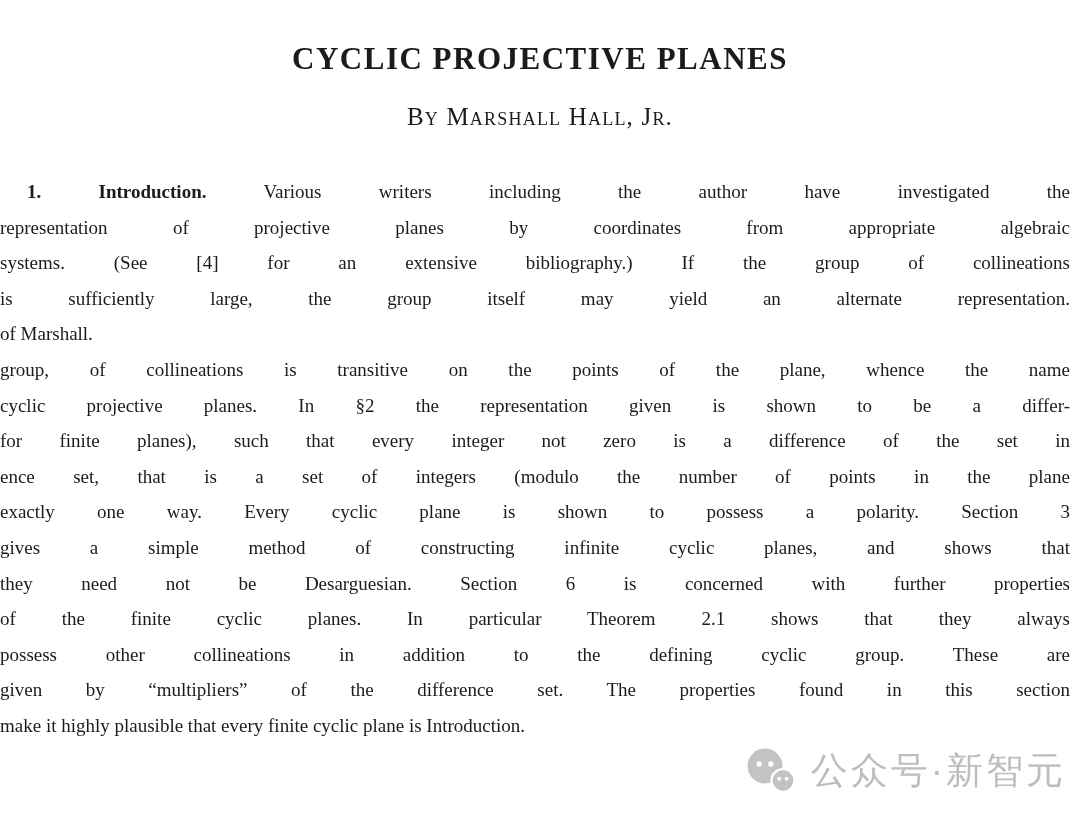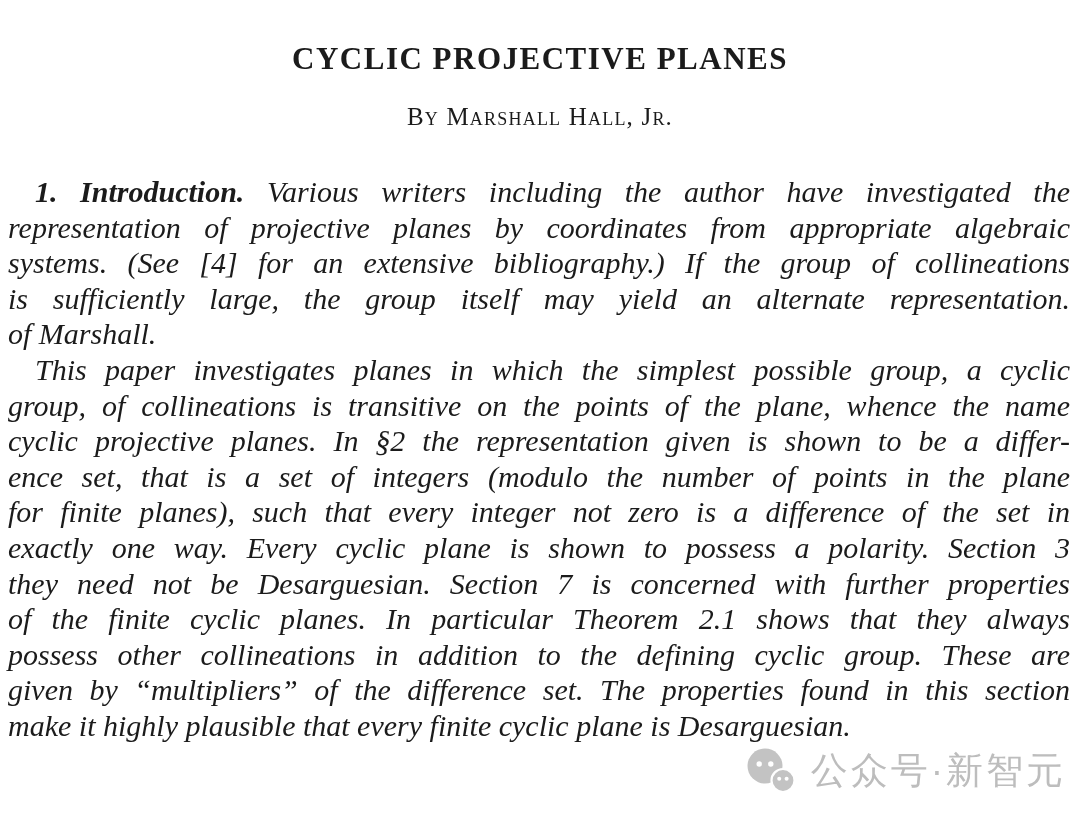--- a/index.html
+++ b/index.html
@@ -23,24 +23,23 @@
     letter-spacing: 1.5px;
   }
   .byline {
     margin-top: 26px;
     text-align: center;
     font-variant: small-caps;
     font-size: 25px;
     letter-spacing: 1.2px;
   }
   .article-body {
-    margin: 43px 10px 0 8px;
-    font-size: 30px;
+    margin: 43px 10px 0 0;
+    font-size: 19px;
     line-height: 35.6px;
-    font-style: italic;
   }
   .line {
     text-align: justify;
   }
   .line.just {
     text-align-last: justify;
   }
   .line.first {
     text-indent: 27px;
   }
@@ -75,31 +74,31 @@
 <div class="page-title">CYCLIC PROJECTIVE PLANES</div>
 
 <div class="byline">By Marshall Hall, Jr.</div>
 
 <div class="article-body">
     <div class="line first just"><b>1. Introduction.</b>  Various writers including the author have investigated the</div>
     <div class="line just">representation of projective planes by coordinates from appropriate algebraic</div>
     <div class="line just">systems.  (See [4] for an extensive bibliography.)  If the group of collineations</div>
     <div class="line just">is sufficiently large, the group itself may yield an alternate representation.</div>
     <div class="line">of Marshall.</div>
-    <div class="line first just">This paper investigates planes in which the simplest possible group, a cyclic</div>
     <div class="line just">group, of collineations is transitive on the points of the plane, whence the name</div>
     <div class="line just">cyclic projective planes.  In §2 the representation given is shown to be a differ-</div>
+    <div class="line just">for finite planes), such that every integer not zero is a difference of the set in</div>
     <div class="line just">ence set, that is a set of integers (modulo the number of points in the plane</div>
-    <div class="line just">for finite planes), such that every integer not zero is a difference of the set in</div>
     <div class="line just">exactly one way.  Every cyclic plane is shown to possess a polarity.  Section 3</div>
-    <div class="line just">they need not be Desarguesian.  Section 7 is concerned with further properties</div>
+    <div class="line just">gives a simple method of constructing infinite cyclic planes, and shows that</div>
+    <div class="line just">they need not be Desarguesian.  Section 6 is concerned with further properties</div>
     <div class="line just">of the finite cyclic planes.  In particular Theorem 2.1 shows that they always</div>
     <div class="line just">possess other collineations in addition to the defining cyclic group.  These are</div>
     <div class="line just">given by “multipliers” of the difference set.  The properties found in this section</div>
-    <div class="line">make it highly plausible that every finite cyclic plane is Desarguesian.</div>
+    <div class="line">make it highly plausible that every finite cyclic plane is Introduction.</div>
   </div>
 
 <div class="watermark">
   <svg class="watermark-logo" viewBox="0 0 54 48" xmlns="http://www.w3.org/2000/svg" aria-hidden="true">
     <circle cx="20" cy="19" r="17.5" fill="#c3c3c3"></circle>
     <circle cx="14.2" cy="17" r="2.7" fill="#ffffff"></circle>
     <circle cx="25.8" cy="17" r="2.7" fill="#ffffff"></circle>
     <circle cx="38" cy="33.5" r="11.5" fill="#c3c3c3" stroke="#ffffff" stroke-width="2.2"></circle>
     <circle cx="34.2" cy="31.8" r="2" fill="#ffffff"></circle>
     <circle cx="41.6" cy="31.8" r="2" fill="#ffffff"></circle>

